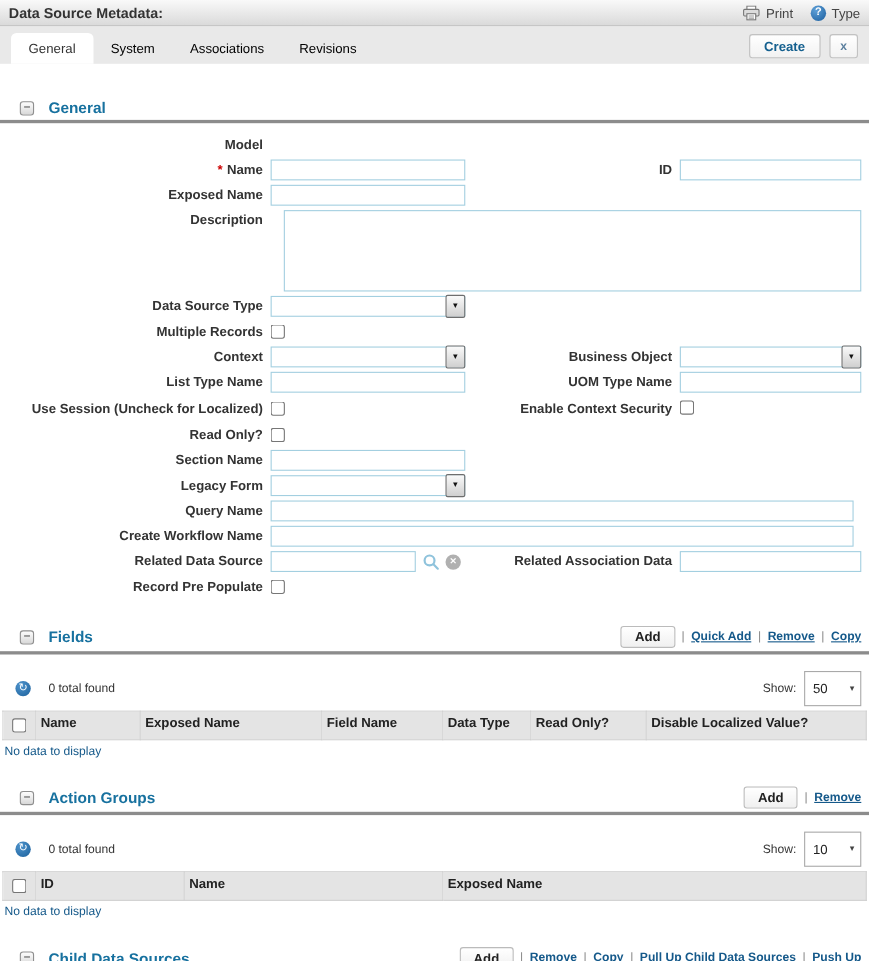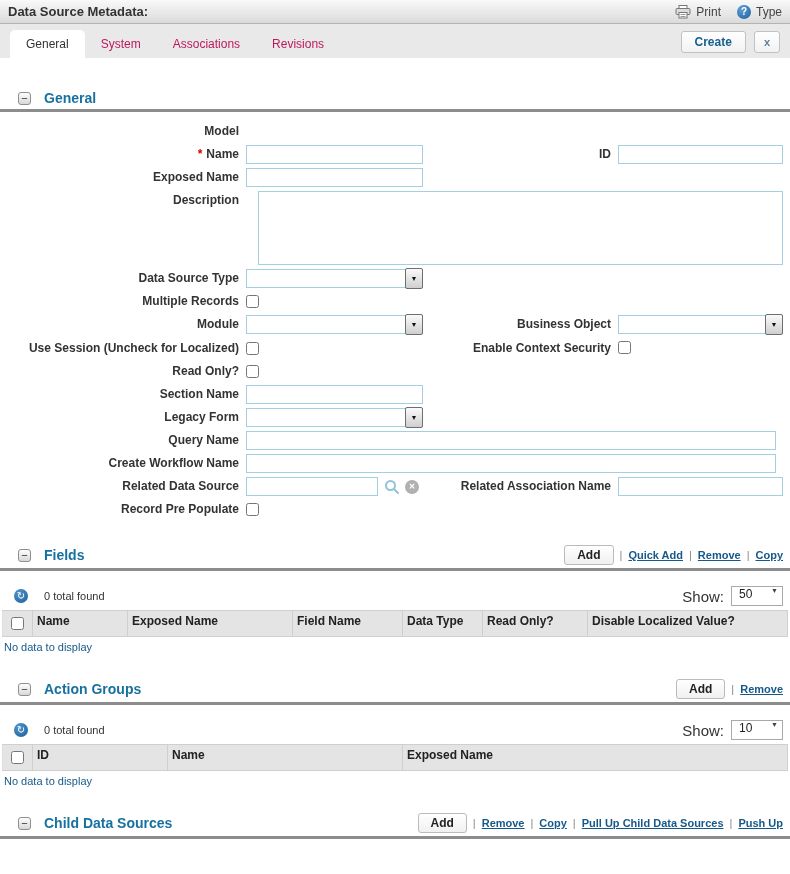--- a/index.html
+++ b/index.html
@@ -13,21 +13,21 @@
   .tb-actions { display:flex; align-items:center; gap:16px; }
   .tb-item { display:flex; align-items:center; gap:5px; font-size:12px; color:#444; cursor:pointer; }
   .help-icon { width:14px; height:14px; border-radius:50%;
     background:radial-gradient(circle at 35% 30%, #5ea0d8, #1b5e9e); color:#fff;
     font-size:10px; font-weight:bold; display:flex; align-items:center; justify-content:center; }
 
   
   .tabbar { height:34px; background:#e9e9e9; display:flex; justify-content:space-between;
     align-items:flex-end; padding:0 10px; }
   .tabs { display:flex; height:28px; }
-  .tab { padding:7px 16px 0 16px; font-size:12px; color:#be185d; cursor:pointer; white-space:nowrap; }
+  .tab { padding:7px 16px 0 16px; font-size:12px; color:#000000; cursor:pointer; white-space:nowrap; }
   .tab.active { background:#fff; border-radius:5px 5px 0 0; color:#333; }
   .tab-actions { display:flex; gap:8px; padding-bottom:5px; }
   .btn { background:linear-gradient(#ffffff,#f2f2f2); border:1px solid #c2c2c2; border-radius:3px;
     font-size:12px; padding:3px 13px; cursor:pointer; font-family:inherit; }
   .btn-create { color:#15608f; font-weight:bold; }
   .btn-close  { color:#5b7f9e; font-weight:bold; padding:3px 9px; font-size:11px; }
 
   
   .sec-head { display:flex; align-items:center; margin:26px 7px 3px 18px; }
   .sec-head.first { margin-top:32px; }
@@ -66,23 +66,23 @@
   .icon-gap { display:flex; align-items:center; gap:5px; margin-left:6px; }
   .clear-icon { width:14px; height:14px; border-radius:50%; background:#b0b0b0; color:#fff;
     font-size:8px; font-weight:bold; display:flex; align-items:center; justify-content:center; cursor:pointer; }
 
   
   .status-row { display:flex; align-items:center; padding:5px 7px 4px 14px; font-size:11px; color:#333; }
   .refresh-icon { width:14px; height:14px; border-radius:50%;
     background:radial-gradient(circle at 35% 30%, #4f94cc, #1a5f9b); color:#fff; font-size:10px;
     line-height:14px; text-align:center; margin-right:16px; cursor:pointer; }
   .show-wrap { margin-left:auto; display:flex; align-items:center; gap:7px; }
-  .show-label { font-size:15px; color:#333; }
-  .show-select { position:relative; width:52px; height:20px; border:1px solid #a9a9a9; background:#fff;
-    font-size:12px; color:#222; display:flex; padding-left:7px; cursor:pointer; }
+  .show-label { font-size:11px; color:#333; }
+  .show-select { position:relative; width:52px; height:32px; border:1px solid #a9a9a9; background:#fff;
+    font-size:12px; color:#222; display:flex; align-items:center; padding-left:7px; cursor:pointer; }
   .show-arrow { position:absolute; right:4px; font-size:7px; color:#444; }
 
   table.grid { width:786px; margin:0 2px; border-collapse:collapse; table-layout:fixed; }
   table.grid th { background:#e4e4e4; border:1px solid #cfcfcf; border-left-color:#dedede;
     font-size:12px; font-weight:bold; color:#222; text-align:left; padding:3px 4px 4px 4px;
     vertical-align:top; overflow:hidden; }
   table.grid th.chk-col { text-align:center; padding:3px 0; }
   .empty-text { font-size:11px; color:#15598a; padding:4px 0 0 4px; }
 
   svg { display:block; }
@@ -162,32 +162,38 @@
       <span class="sel-arrow">▼</span>
     </div>
   </div>
 
   <div class="frow">
     <span class="flabel">Multiple Records</span>
     <input type="checkbox" class="chk" style="">
   </div>
 
   <div class="frow">
-    <span class="flabel">Module</span>
+    <span class="flabel">Context</span>
     <div class="selectbox">
       <span></span>
       <span class="sel-arrow">▼</span>
     </div>
     <span class="flabel2">Business Object</span>
     <div class="selectbox w-rt">
       <span></span>
       <span class="sel-arrow">▼</span>
     </div>
   </div>
 
+  <div class="frow">
+    <span class="flabel">List Type Name</span>
+    <input class="txt w-std" style="">
+    <span class="flabel2">UOM Type Name</span>
+    <input class="txt w-rt" style="">
+  </div>
 
   <div class="frow">
     <span class="flabel">Use Session (Uncheck for Localized)</span>
     <input type="checkbox" class="chk" style="">
     <span class="flabel2">Enable Context Security</span>
     <span style="width:165px;">
       <input type="checkbox" class="chk" style="">
     </span>
   </div>
 
@@ -224,21 +230,21 @@
     <input class="txt w-rds" style="">
     <span class="icon-gap">
       <span>
         <svg width="16" height="16" viewBox="0 0 16 16">
           <circle cx="6.5" cy="6.5" r="4.5" fill="none" stroke="#8fc3dc" stroke-width="2"></circle>
           <line x1="10" y1="10" x2="14" y2="14" stroke="#8fc3dc" stroke-width="2" stroke-linecap="round"></line>
         </svg>
       </span>
       <span class="clear-icon">✕</span>
     </span>
-    <span class="flabel2">Related Association Name</span>
+    <span class="flabel2">Related Association Data</span>
     <input class="txt w-rt" style="">
   </div>
 
   <div class="frow">
     <span class="flabel">Record Pre Populate</span>
     <input type="checkbox" class="chk" style="">
   </div>
 </div>
 
 <div class="sec-head">

